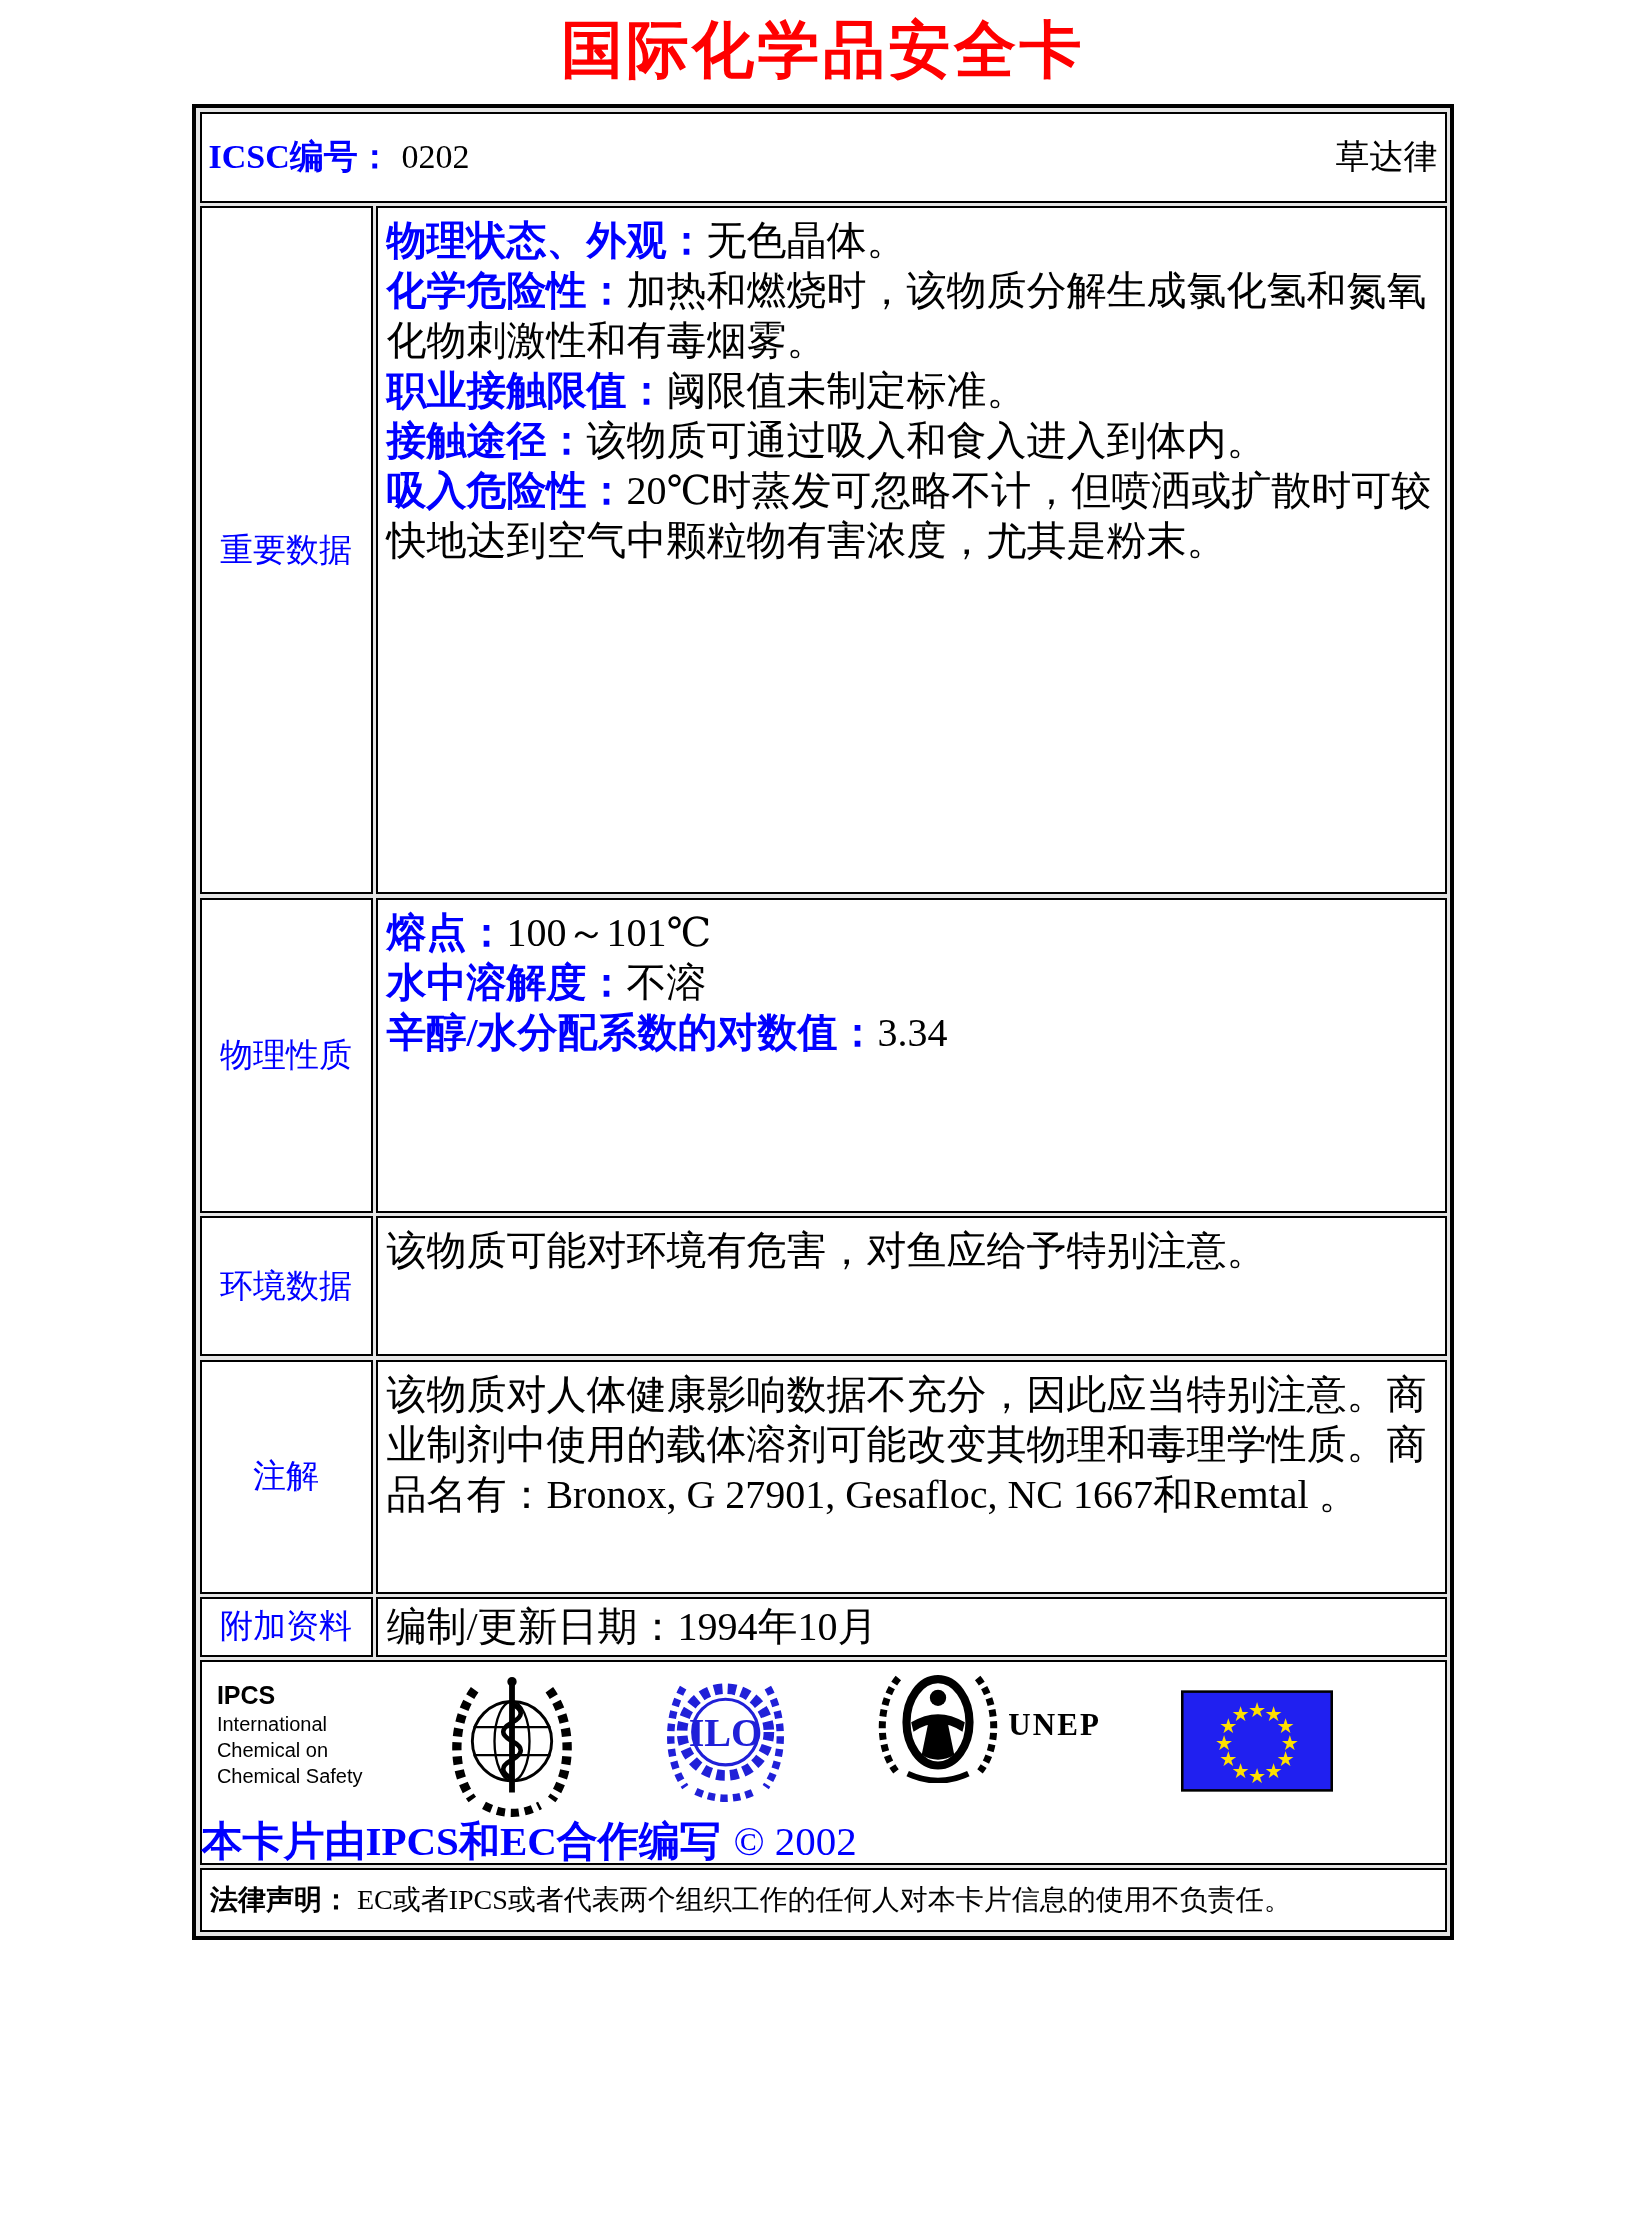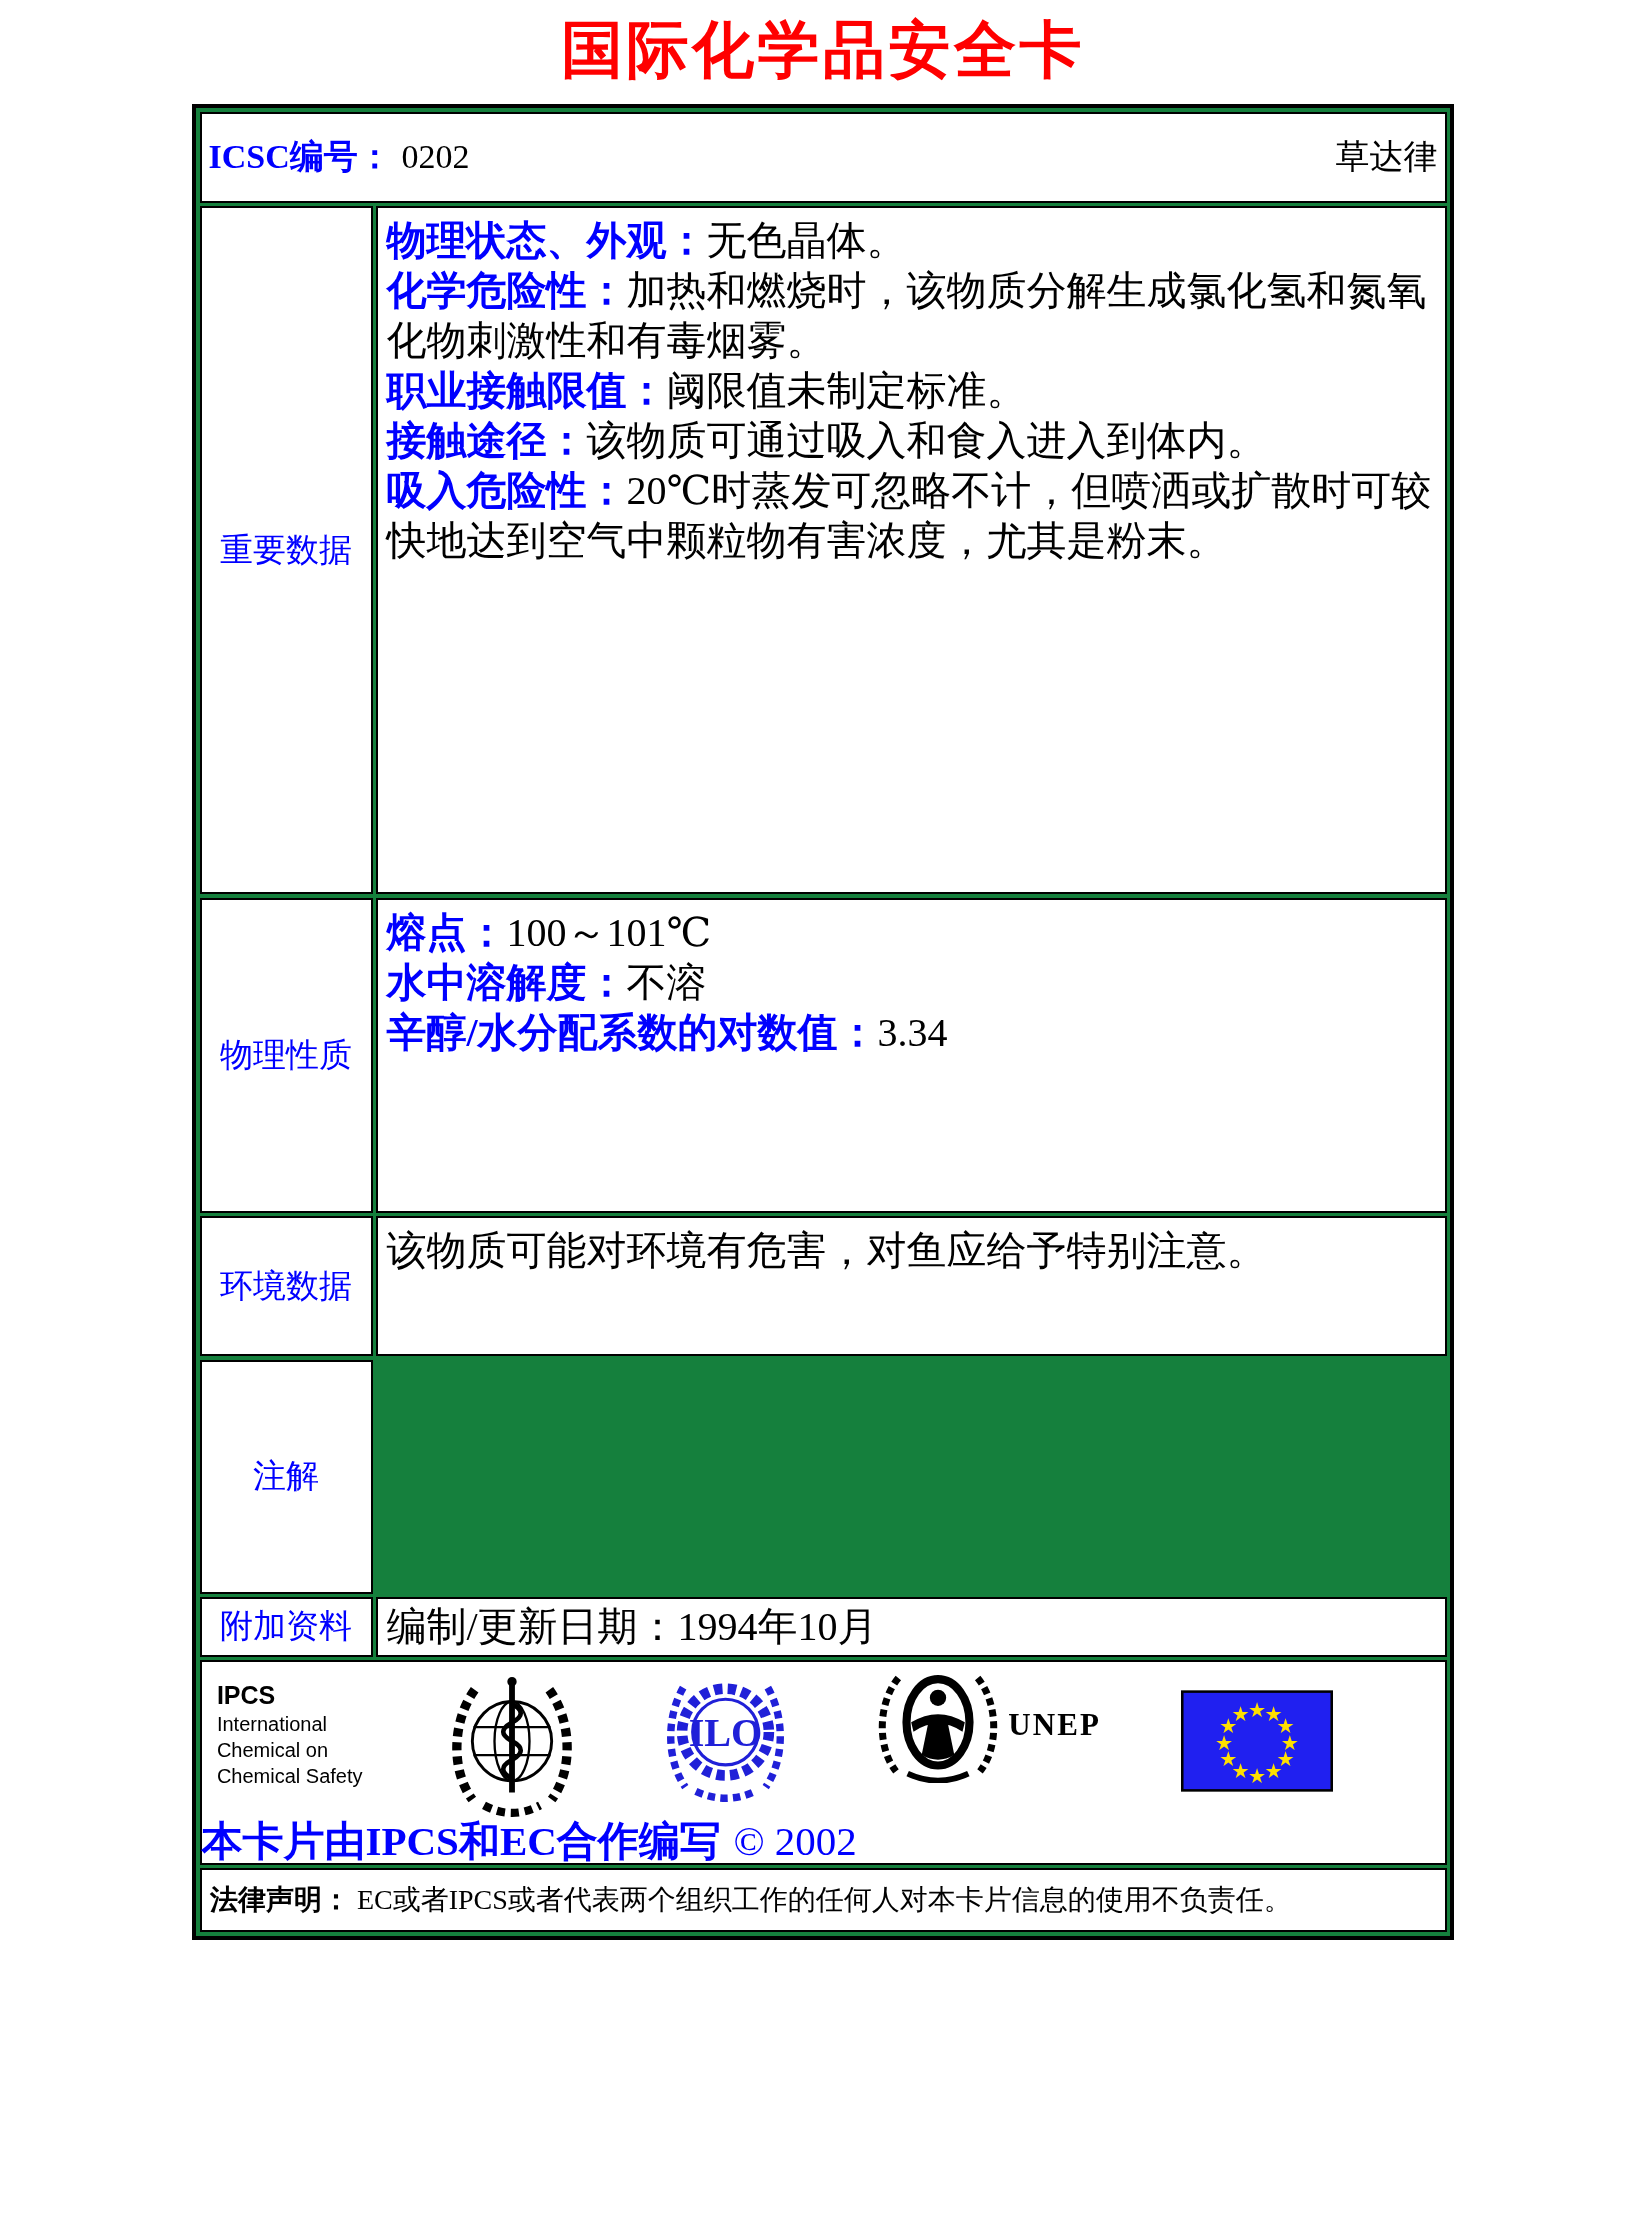--- a/index.html
+++ b/index.html
@@ -7,21 +7,21 @@
     width:1646px;height:2227px;background:#ffffff;overflow:hidden;
     font-family:"Liberation Serif","DejaVu Serif",serif;color:#000;
     box-sizing:border-box;padding-top:18px;
   }
   .doc-title{
     margin:0 0 21px 0;text-align:center;color:#ff0000;
     font-size:62px;font-weight:bold;letter-spacing:3.5px;line-height:1.05;
   }
   .card{
     width:1262px;margin:0 auto;box-sizing:border-box;
-    border:4.2px solid #000;padding:3.5px;background:#15803d;
+    border:4.2px solid #000;padding:3.5px;background:#e5e5e5;
     display:flex;flex-direction:column;gap:3.5px;
   }
   .row{display:flex;gap:3.5px;}
   .cell{border:2.1px solid #000;box-sizing:border-box;background:#fff;}
   
   .header-cell{
     flex:1;min-height:91px;display:flex;align-items:center;
     justify-content:space-between;padding:0 7px;font-size:34px;
   }
   .icsc-label{color:#0000ff;font-weight:bold;}
@@ -116,20 +116,23 @@
 
     <div class="row">
       <div class="cell label-cell min-env">环境数据</div>
       <div class="cell content-cell min-env">
         <div class="line">该物质可能对环境有危害，对鱼应给予特别注意。</div>
       </div>
     </div>
 
     <div class="row">
       <div class="cell label-cell min-notes">注解</div>
+      <div class="cell content-cell min-notes">
+        <div class="line">该物质对人体健康影响数据不充分，因此应当特别注意。商业制剂中使用的载体溶剂可能改变其物理和毒理学性质。商品名有：Bronox, G 27901, Gesafloc, NC 1667和Remtal 。</div>
+      </div>
     </div>
 
     <div class="row">
       <div class="cell label-cell min-extra">附加资料</div>
       <div class="cell content-cell min-extra extra-content">
         <div class="line">编制/更新日期：1994年10月</div>
       </div>
     </div>
 
     <div class="row">

